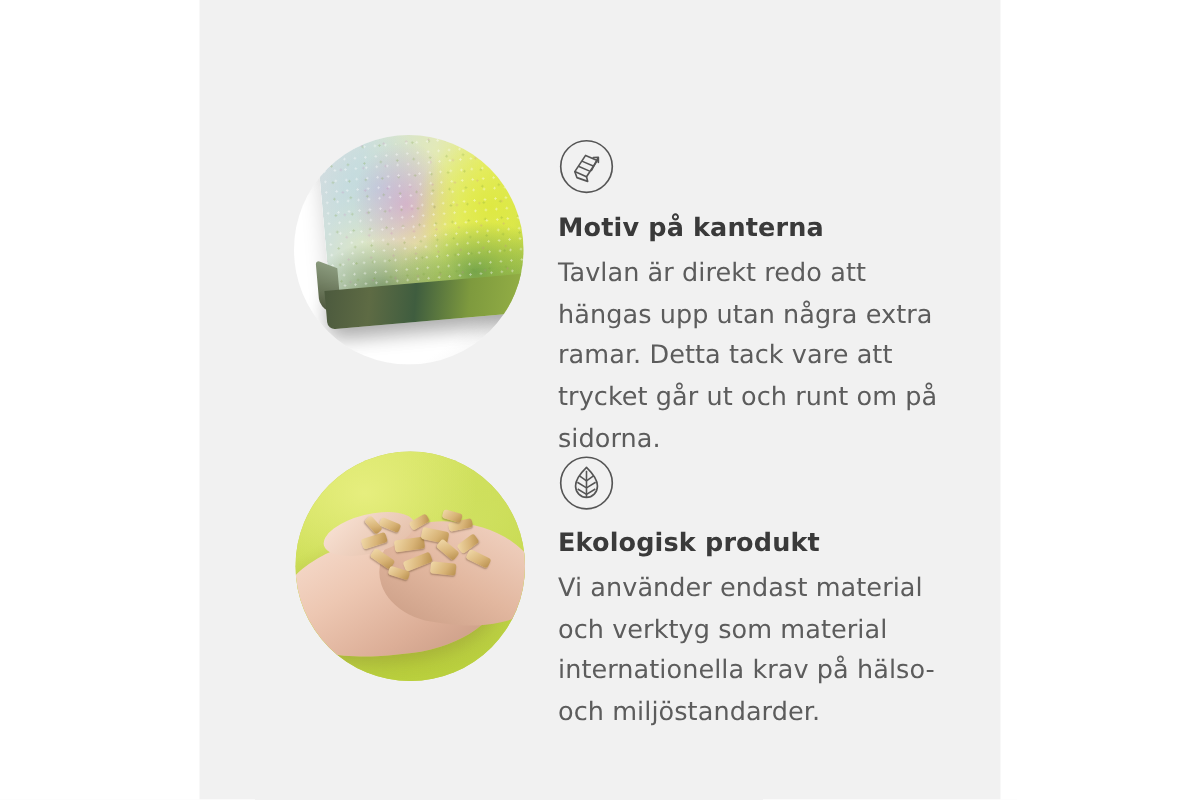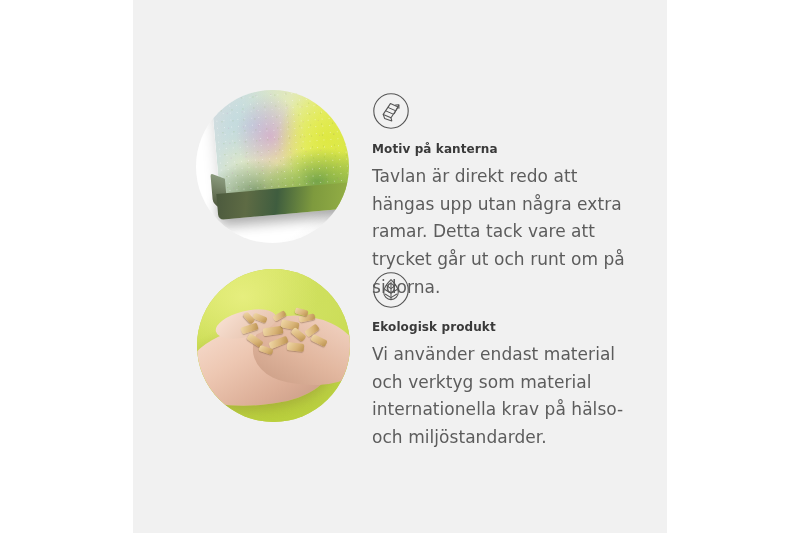--- a/index.html
+++ b/index.html
@@ -21,21 +21,21 @@
     left:133px; top:0;
     width:534px; height:533px;
     background:#f1f1f1;
   }
   .feature {
     position:absolute;
     display:flex;
     align-items:flex-start;
   }
   .feature-1 { left:196px; top:90px; }
-  .feature-2 { left:197px; top:269px; }
+  .feature-2 { left:197px; top:301px; }
 
   
   .photo {
     position:relative;
     width:153px; height:153px;
     border-radius:50%;
     overflow:hidden;
     flex:0 0 auto;
   }
   
@@ -146,21 +146,21 @@
     width:272px;
   }
   .feature-1 .copy { margin-left:23px; }
   .icon-wrap {
     width:38px; height:38px;
     margin-bottom:11px;
   }
   .feature-1 .icon-wrap { margin-bottom:12px; }
   .icon-wrap svg { display:block; width:38px; height:38px; }
   h2 {
-    font-size:12px;
+    font-size:17px;
     font-weight:600;
     color:#3a3a3a;
     letter-spacing:.1px;
     margin-bottom:7px;
     line-height:1.2;
   }
   p {
     font-size:17px;
     line-height:1.62;
     color:#5c5c5c;

